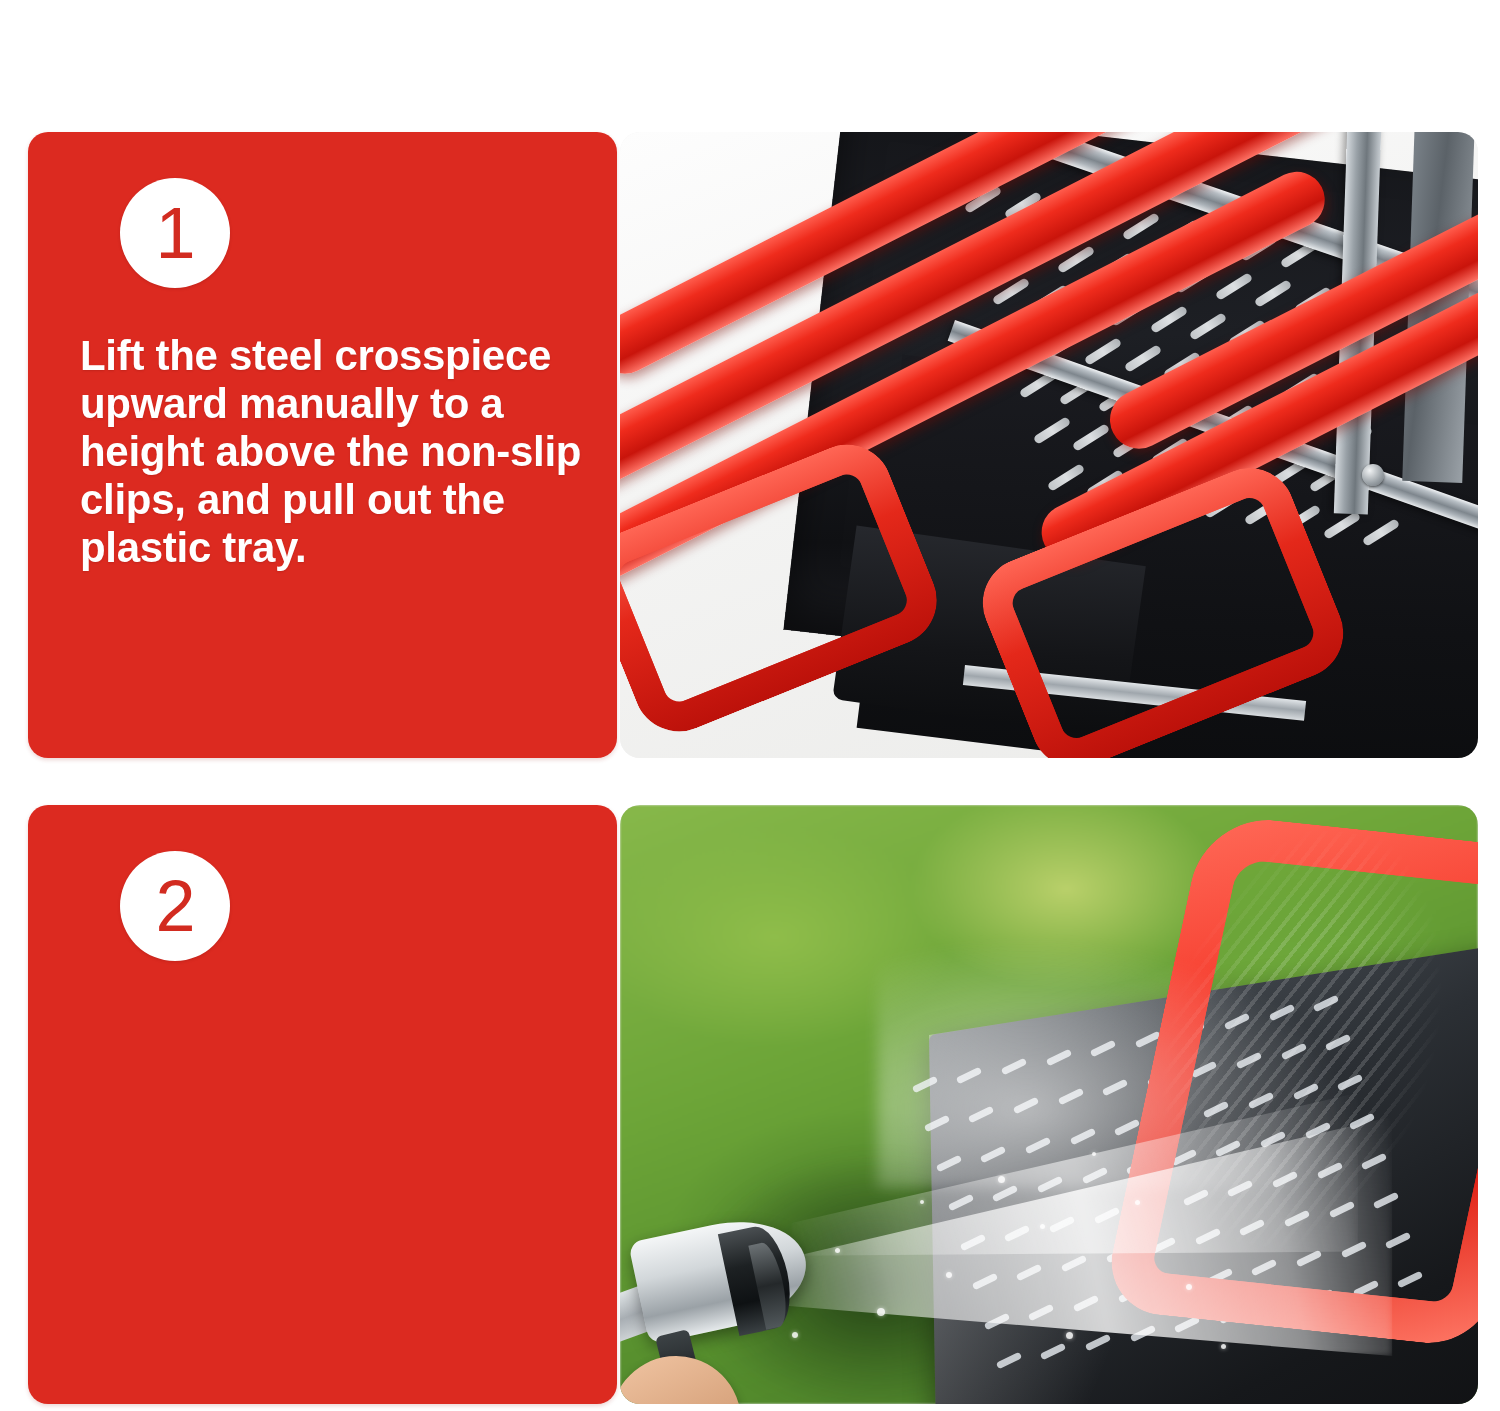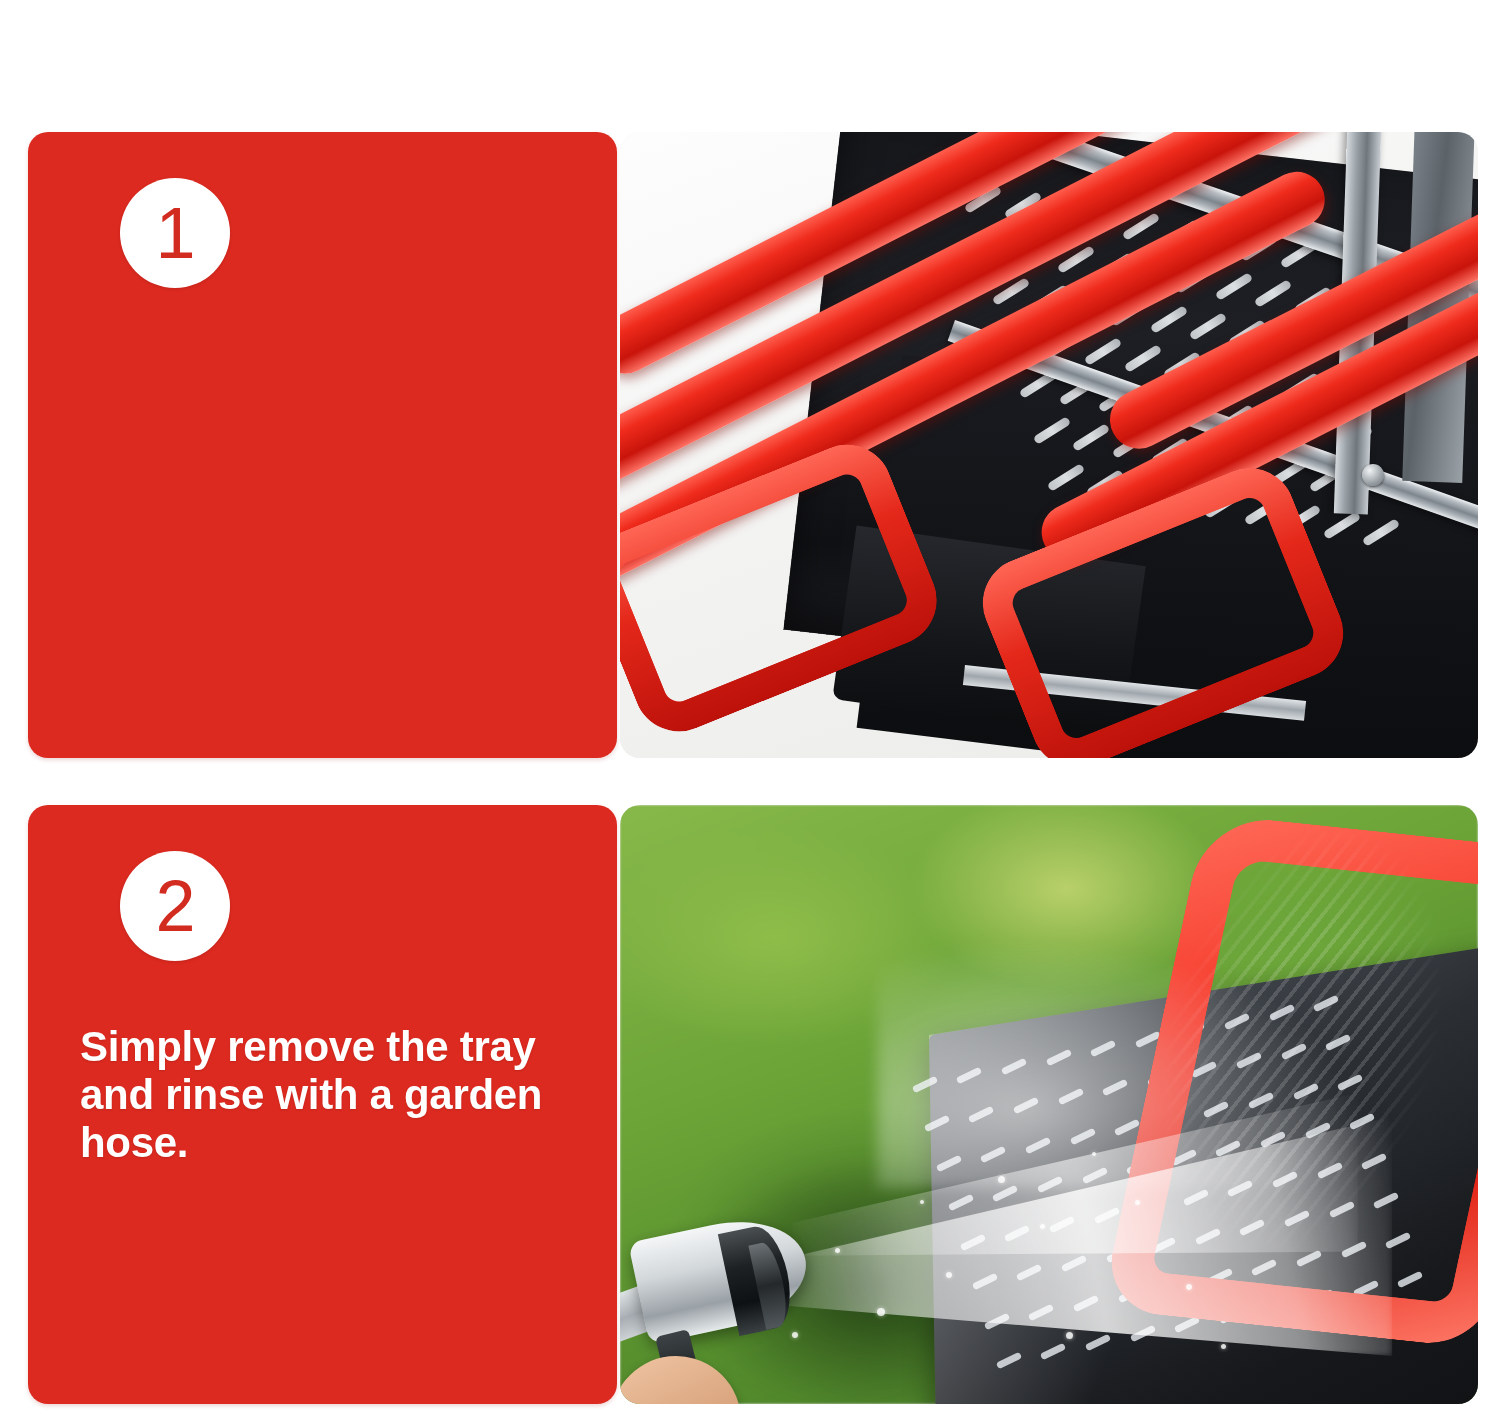--- a/index.html
+++ b/index.html
@@ -305,20 +305,21 @@
 
 <div class="page">
 
 
   <div class="row row-1">
 
     <div class="step-card">
       <div class="step-badge">
         <span class="step-badge-num">1</span>
       </div>
+      <div class="step-text">Lift the steel crosspiece upward manually to a height above the non-slip clips, and pull out the plastic tray.</div>
     </div>
 
     <div class="photo ph1">
       <div class="bg-white"></div>
       <div class="tray-black"></div>
       <div class="tray-black2"></div>
 
       <div class="perfs" id="perfs1">
           <div class="perf" style="left: 40%; top: 10%;"></div>
           <div class="perf" style="left: 44.6%; top: 11.1%;"></div>
@@ -404,21 +405,20 @@
       <div class="handle handle-2"></div>
     </div>
   </div>
 
   <div class="row row-2">
 
     <div class="step-card">
       <div class="step-badge">
         <span class="step-badge-num">2</span>
       </div>
-      <div class="step-text">Simply remove the tray and rinse with a garden hose.</div>
     </div>
 
     <div class="photo ph2">
       <div class="grass"></div>
       <div class="grass-dark"></div>
 
       <div class="tray"></div>
       <div class="perfs" id="perfs2">
           <div class="perf2" style="left: 34%; top: 46%;"></div>
           <div class="perf2" style="left: 39.2%; top: 44.5%;"></div>

